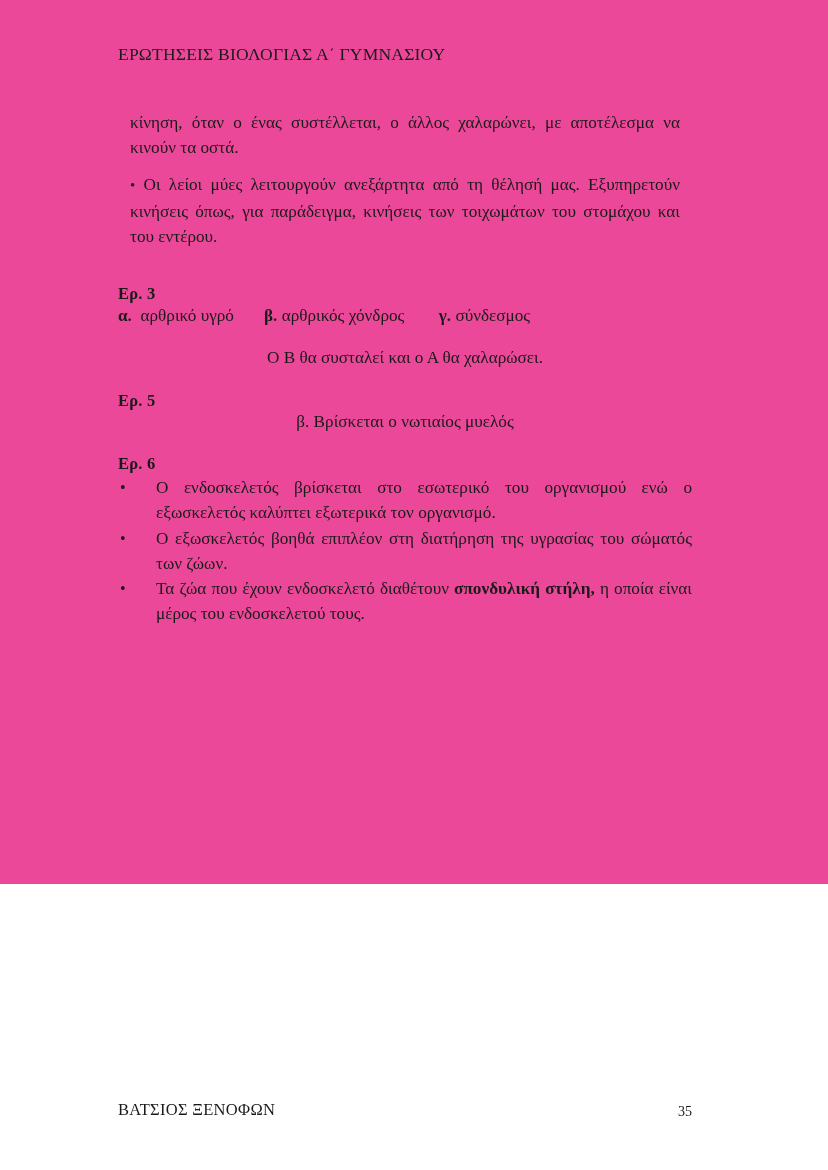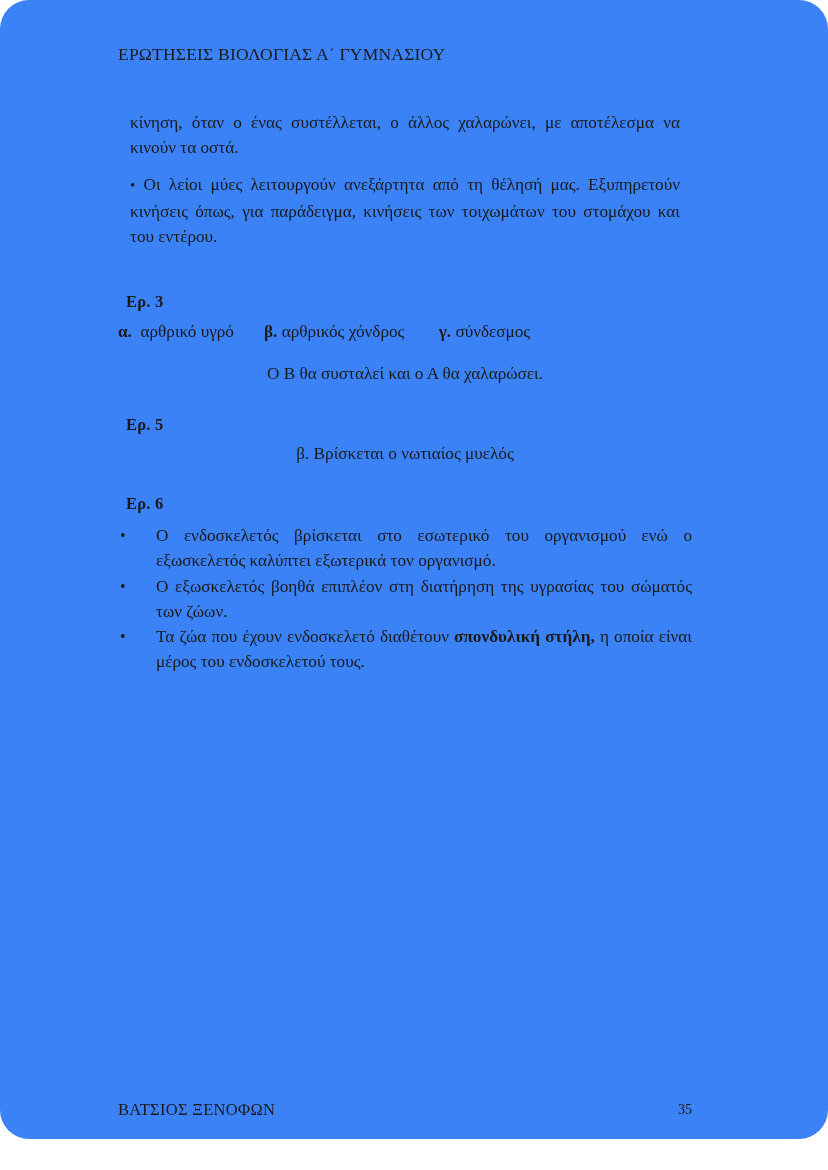--- a/index.html
+++ b/index.html
@@ -13,23 +13,22 @@
     position: relative;
     font-family: "Liberation Serif", "DejaVu Serif", serif;
     color: #1a1a1a;
     overflow: hidden;
   }
   .page {
     position: absolute;
     left: 0;
     top: 0;
     width: 828px;
-    height: 1139px;
-    background: #3b82f6;
-    border-radius: 29px;
+    height: 884px;
+    background: #ec4899;
   }
 
   
   .running-head {
     position: absolute;
     left: 118px;
     top: 44px;
     width: 574px;
     font-size: 17.5px;
     letter-spacing: 0.2px;
@@ -50,21 +49,21 @@
     margin: 12px;
     font-size: 17.2px;
     line-height: 25.2px;
     text-align: justify;
     text-justify: inter-word;
     color: #1a1a1a;
   }
 
   
   .q-head {
-    margin: 8px;
+    margin: 0;
     font-size: 16.5px;
     font-weight: bold;
     line-height: 23px;
     letter-spacing: 0.2px;
   }
 
   .gap-before-q { height: 21px; }
 
   
   p.ans {
@@ -115,21 +114,21 @@
   .inline-bullet { font-size: 15px; }
 
   
   .footer {
     position: absolute;
     left: 118px;
     top: 1100px;
     width: 574px;
     display: flex;
     justify-content: space-between;
-    align-items: center;
+    align-items: flex-end;
   }
   .footer-author {
     font-size: 16.5px;
     letter-spacing: 0.3px;
     white-space: nowrap;
   }
   .footer-page {
     font-size: 14px;
     font-weight: normal;
   }

